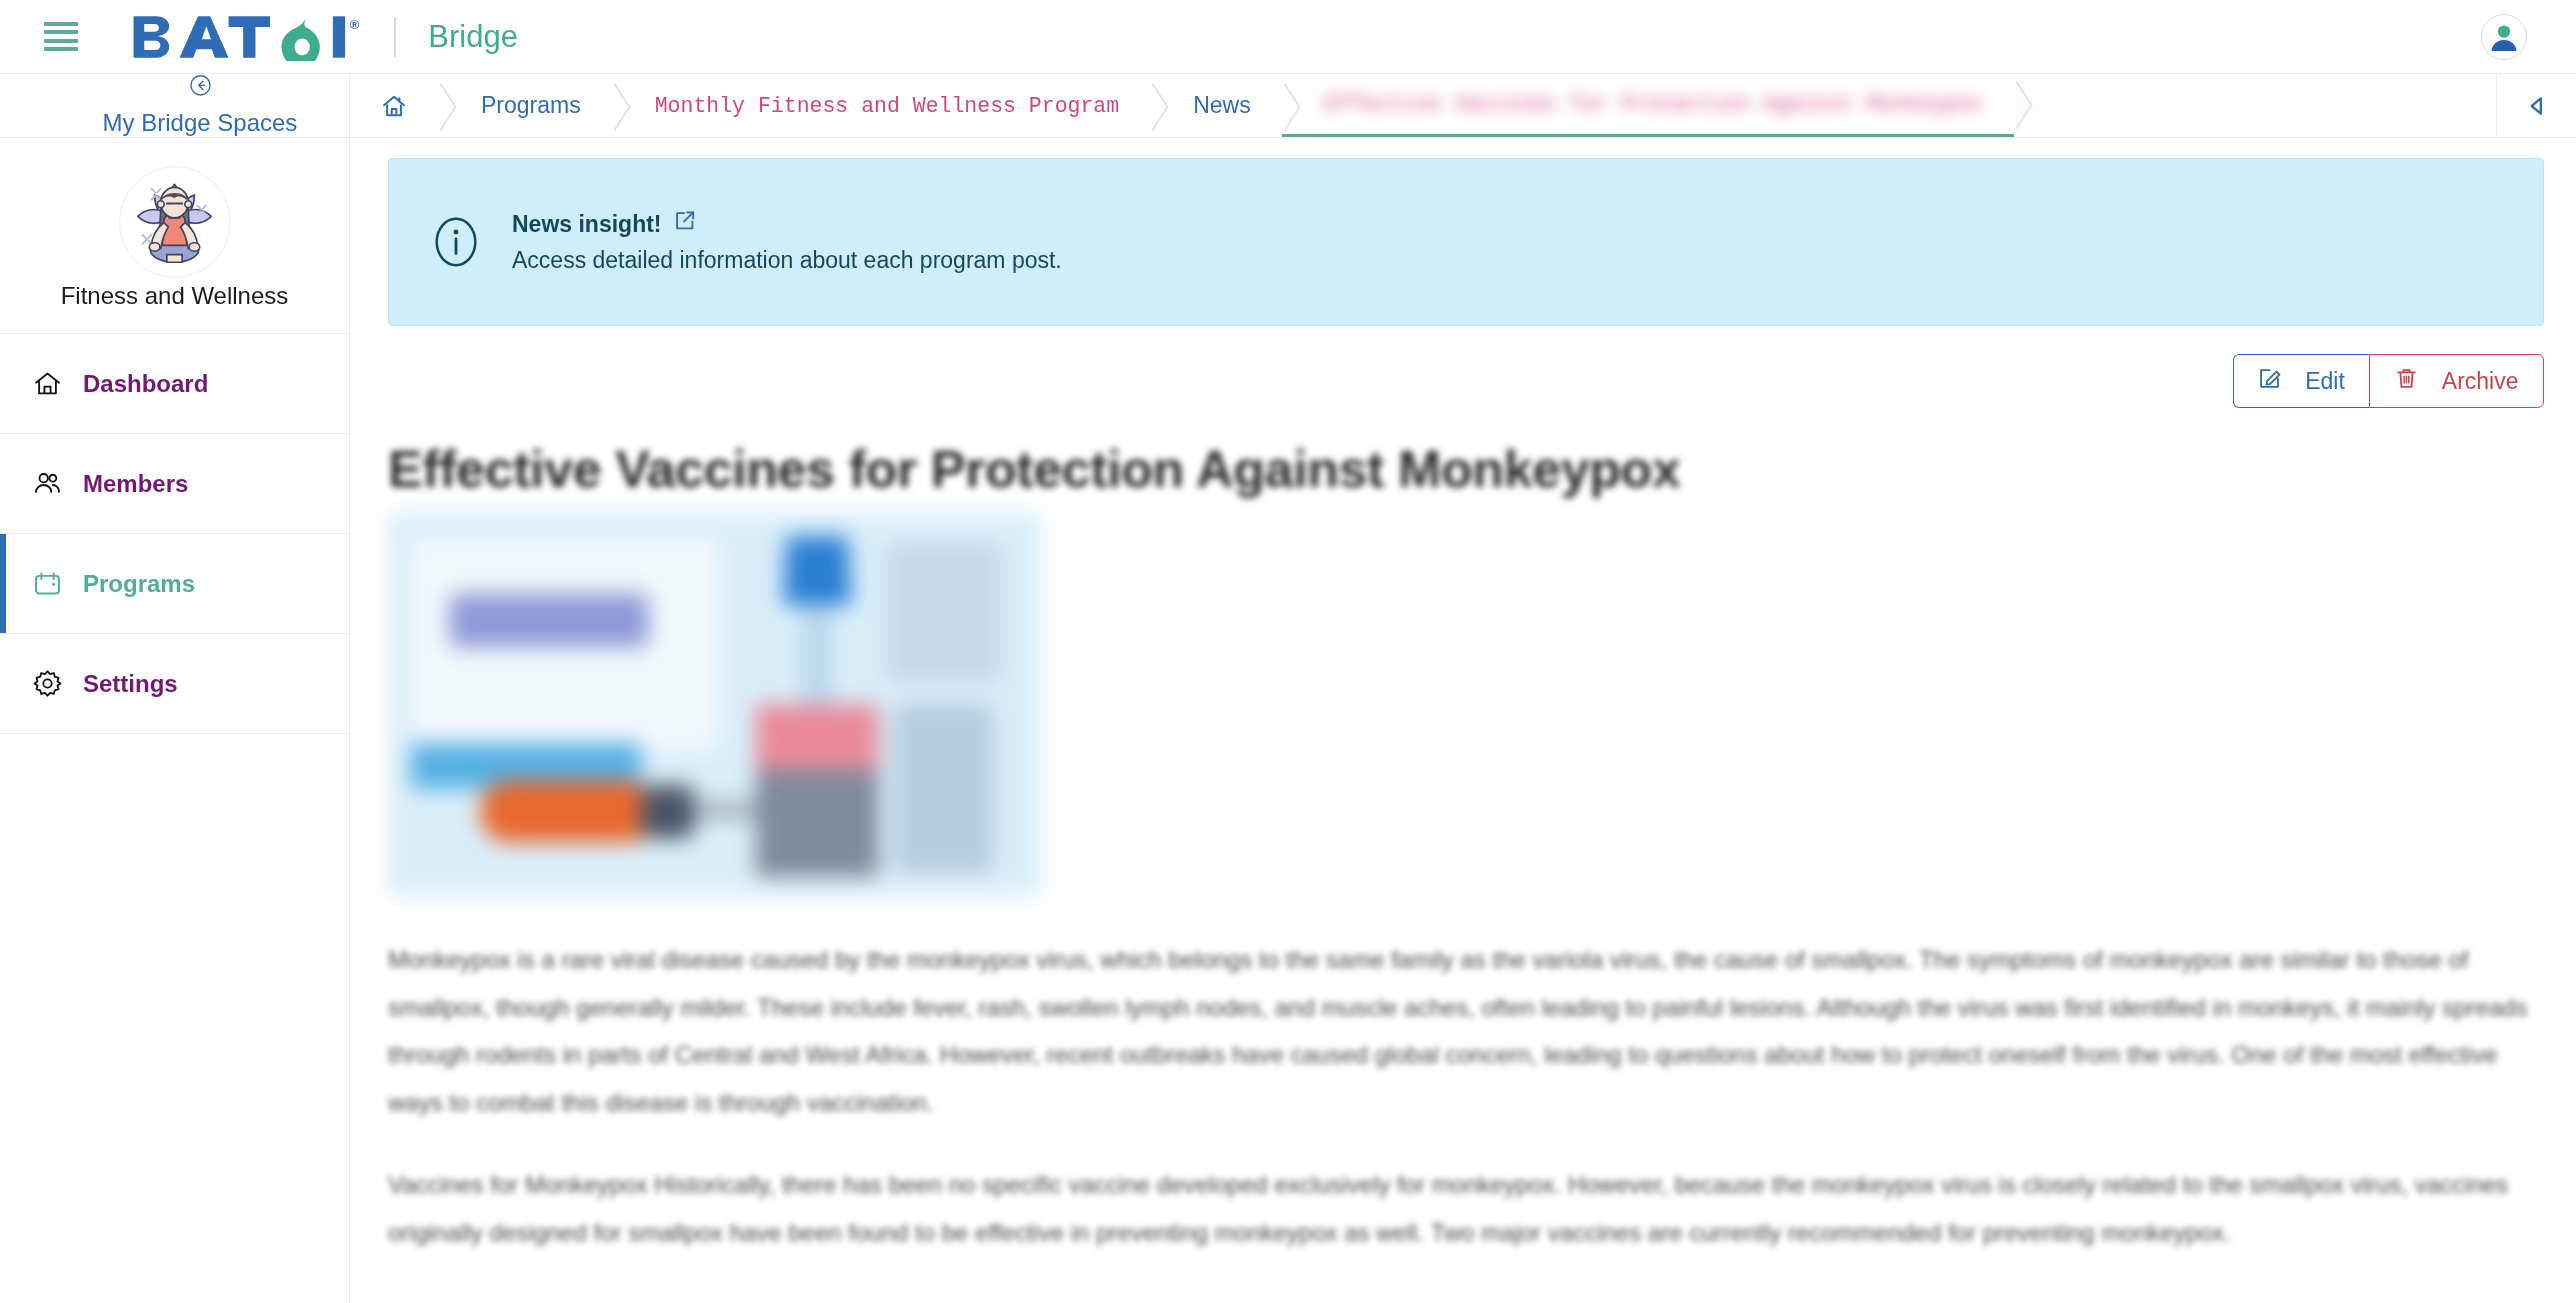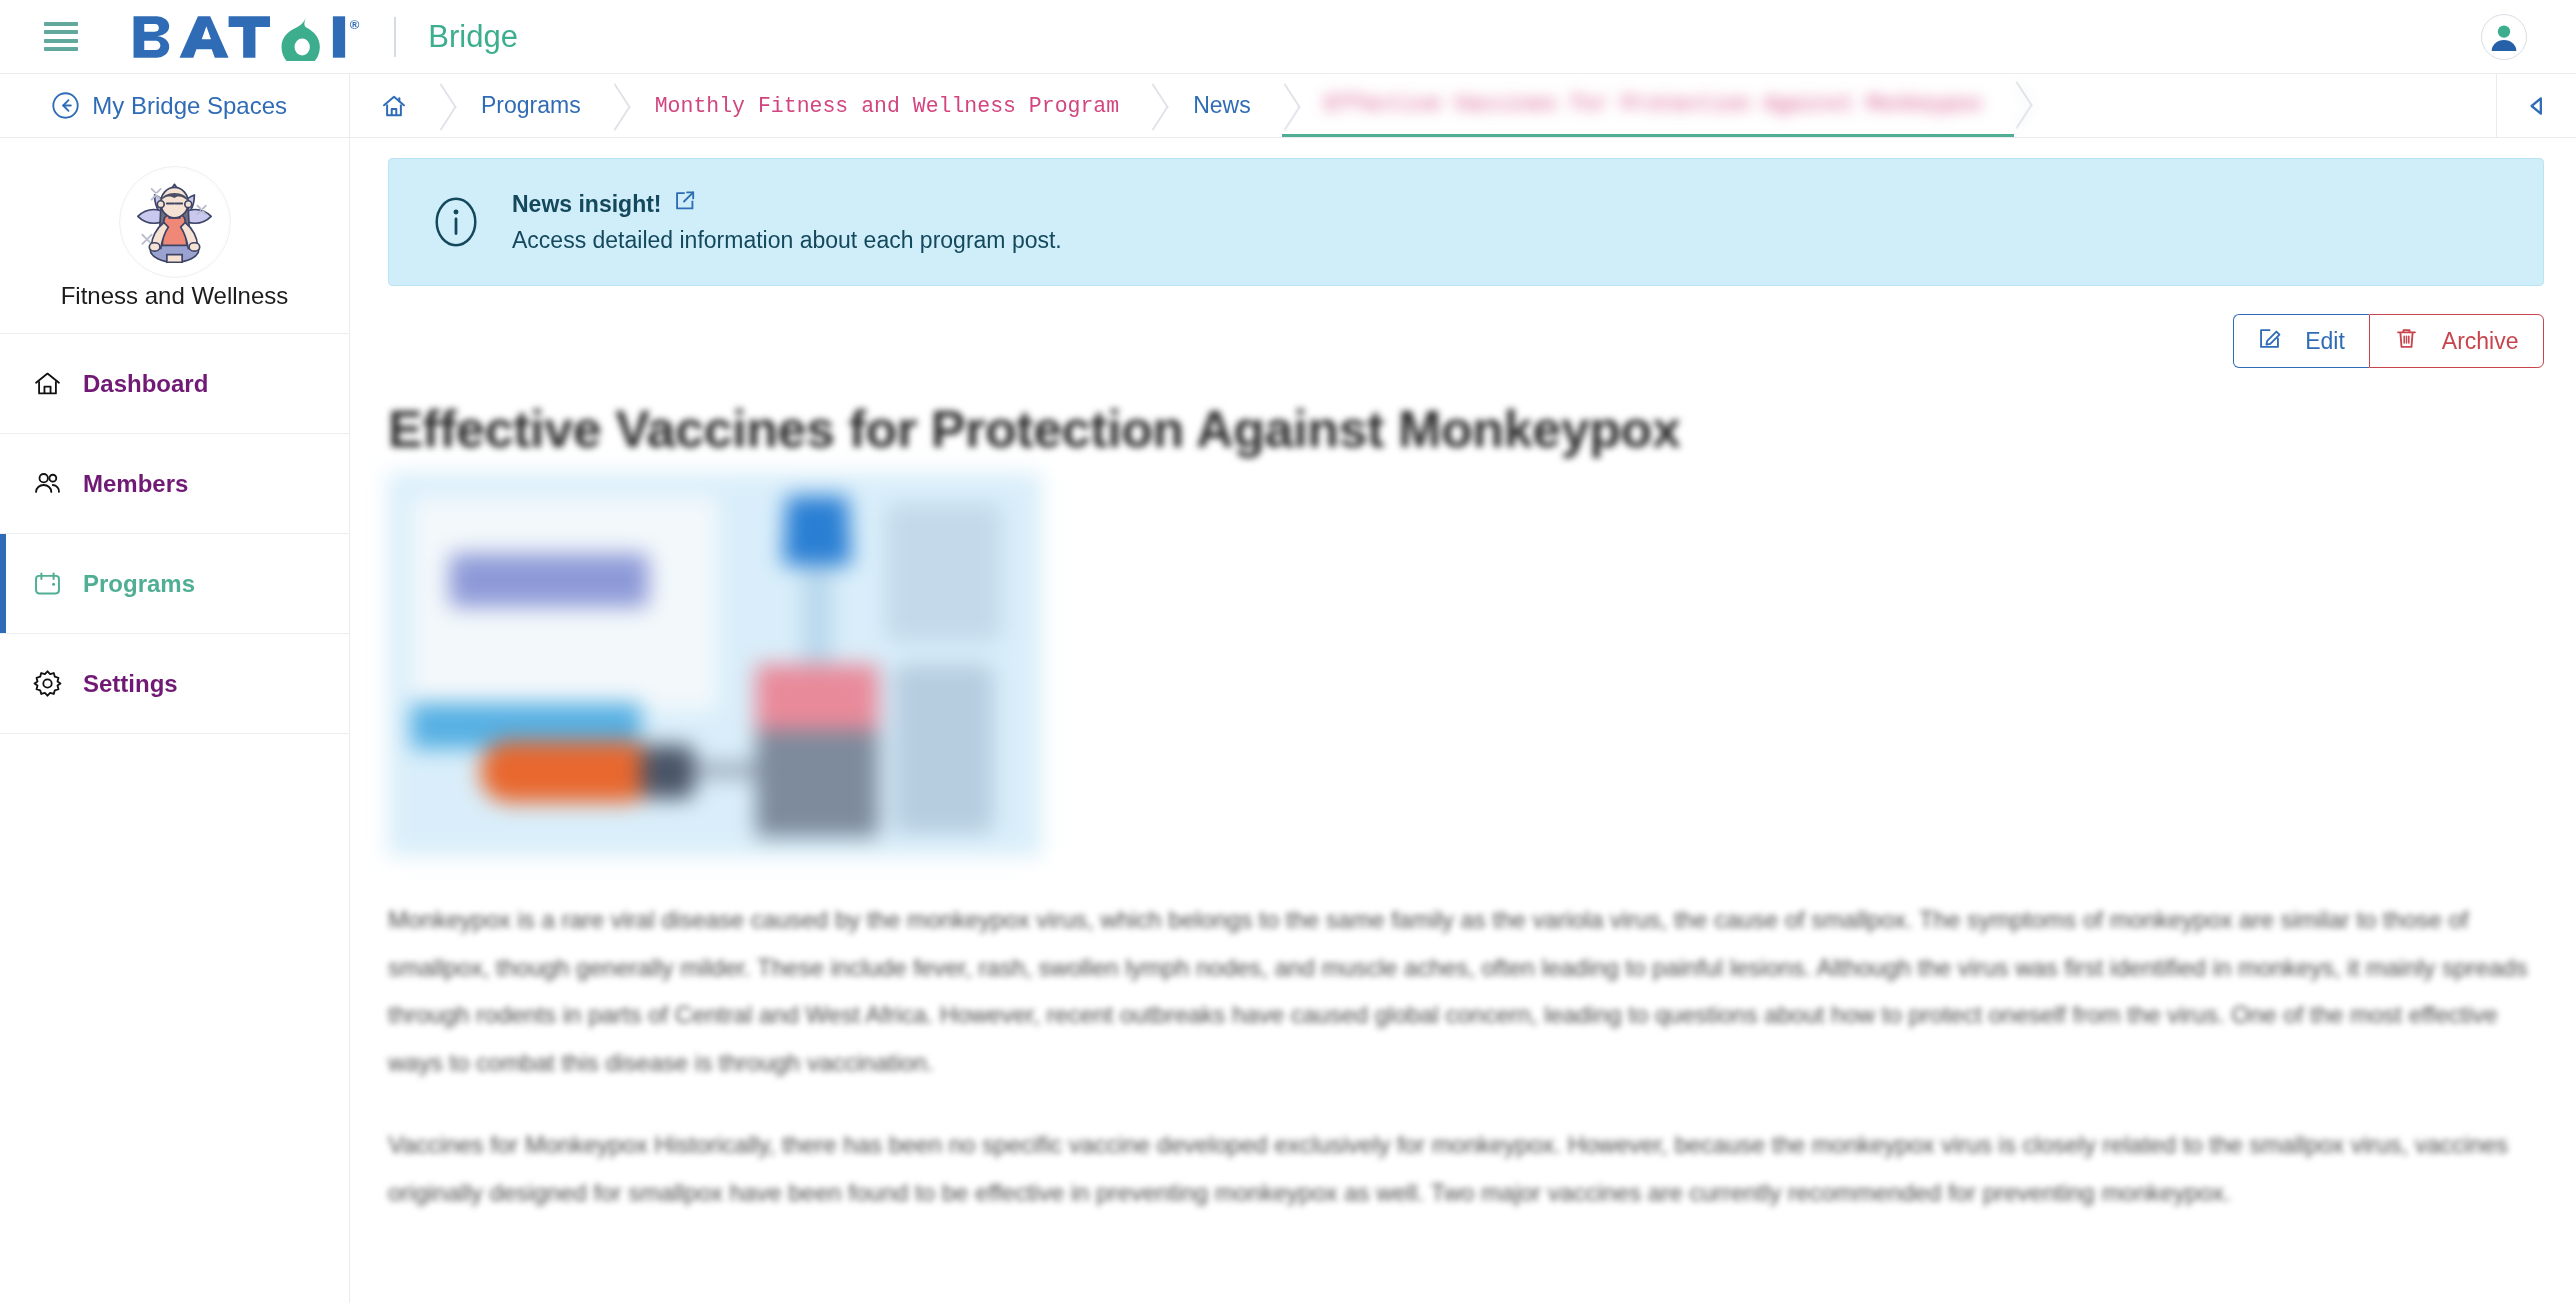--- a/index.html
+++ b/index.html
@@ -56,20 +56,21 @@
     background: #fff;
     border-bottom: 1.5px solid #e9ecef;
     display:flex; align-items: stretch;
   }
   .back-space {
     width: 350px; min-width:350px;
     display:flex; align-items:center; gap: 12.3px;
     padding-left: 51px;
     border-right: 1.5px solid #e9ecef;
     cursor: pointer;
+    flex-direction: column;
   }
   .back-space .label { color:#2f6cb5; font-size: 24px; }
 
   .crumbs { flex:1; display:flex; align-items: stretch; position:relative; }
   .crumb {
     position: relative;
     display:flex; align-items:center;
     padding: 0 31px 0 43px;
     font-size: 23px;
     color: #2f6cb5;
@@ -154,21 +155,21 @@
   .main {
     position:absolute; top: 138px; left: 351px;
     width: 2225px; height: 1165px;
     background:#fff; overflow:hidden;
   }
   .alert {
     margin: 20px 32px 0 37px;
     background: #cfeefa;
     border: 0.8px solid #b9e4f3;
     border-radius: 4.6px;
-    height: 128px;
+    height: 168px;
     display:flex; align-items:center; gap: 29px;
     padding-left: 40px;
   }
   .alert-icon { width: 54px; height:54px; flex:none; }
   .alert-title {
     display:flex; align-items:center; gap: 12.3px;
     font-size: 23px; font-weight:700; color:#14485c;
   }
   .alert-text { margin-top: 9px; font-size: 23px; color:#14485c; }
 

